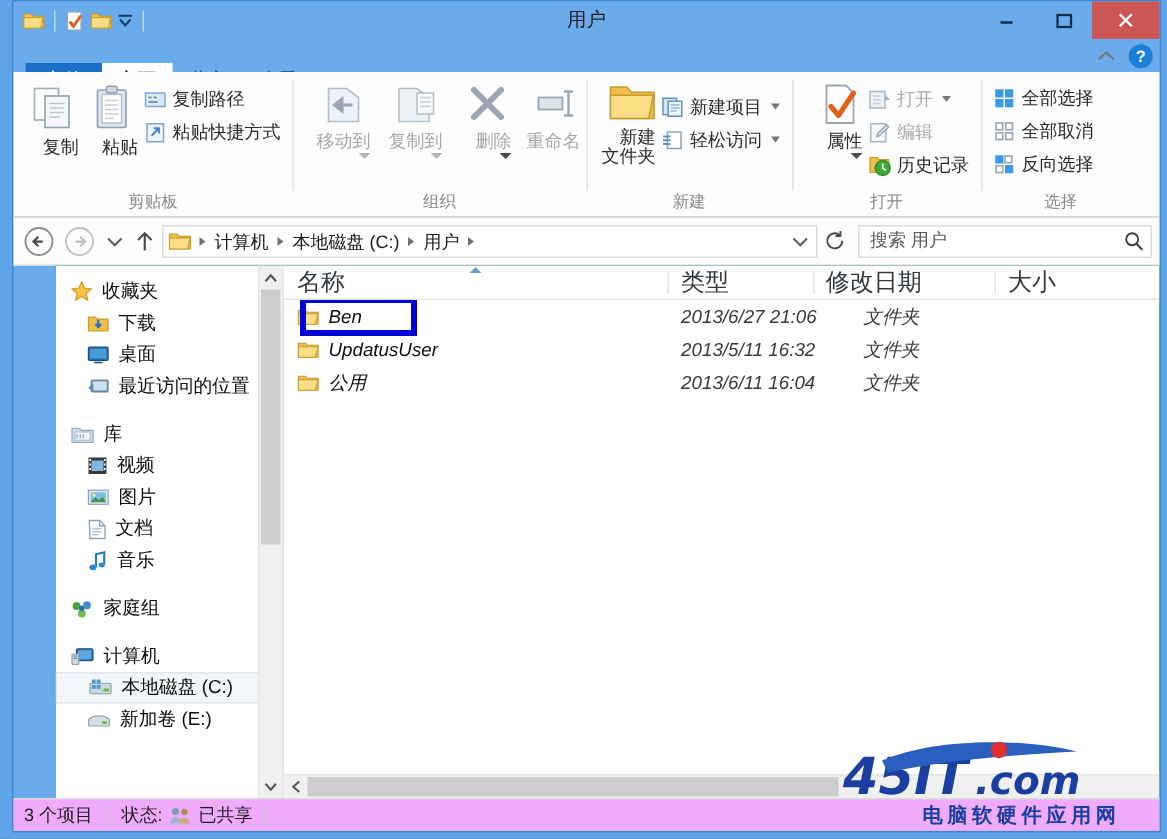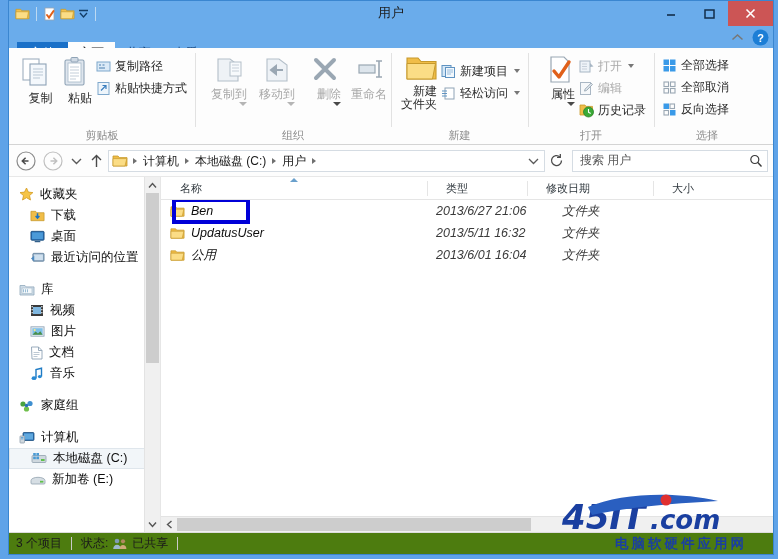--- a/index.html
+++ b/index.html
@@ -121,21 +121,21 @@
   .addr-right { display: flex; align-items: center; gap: 0; }
   .addr-right > div { width: 18px; height: 20px; display: flex; align-items: center; justify-content: center; }
   .searchbox {
     width: 196px; height: 22px; border: 1px solid #d5dce3; background: #fff;
     display: flex; align-items: center; padding: 0 4px 0 7px; margin-left: 4px;
   }
   .searchbox .ph { flex: 1; font-size: 12px; color: #5a5a5a; }
 
   
   .body {
-    flex: 1; display: flex; background: #0f766e; overflow: hidden; position: relative;
+    flex: 1; display: flex; background: #0f766e; overflow: hidden; position: relative; margin-left: 28px;
   }
 
   
   .navpane {
     width: 152px; flex: none; background: #fff; position: relative; overflow: hidden;
     border-right: 1px solid #e6e6e6;
   }
   .navlist { padding-top: 7px; }
   .nav-item {
     display: flex; align-items: center; gap: 6px; height: 21px; font-size: 12.5px;
@@ -151,21 +151,21 @@
   .sc-arrow { height: 16px; display: flex; align-items: center; justify-content: center; background: #f0f0f0; }
   .sc-thumb { position: absolute; left: 1px; right: 1px; top: 16px; height: 170px; background: #cdcdcd; }
 
   
   .filepane { flex: 1; display: flex; flex-direction: column; overflow: hidden; background: #fff; position: relative; }
   .colhead {
     height: 23px; display: flex; align-items: center; border-bottom: 1px solid #e5e5e5;
     background: #fff; flex: none; position: relative;
   }
   .col {
-    font-size: 11px; color: #31393f; padding-left: 19px; height: 23px; line-height: 23px;
+    font-size: 16px; color: #31393f; padding-left: 9px; height: 23px; line-height: 23px;
     position: relative;
   }
   .col + .col::before { content: ""; position: absolute; left: 0; top: 4px; bottom: 4px; width: 1px; background: #e5e5e5; }
   .col.sorted::after {
     content: ""; position: absolute; left: 50%; top: 1px; margin-left: -4px;
     width: 0; height: 0; border-left: 4px solid transparent; border-right: 4px solid transparent;
     border-bottom: 4px solid #6aa0cc;
   }
   .rows { flex: 1; overflow: hidden; position: relative; }
   .row {
@@ -180,21 +180,21 @@
   .hs-arrow { width: 16px; height: 16px; display: flex; align-items: center; justify-content: center; }
   .hs-thumb { position: absolute; left: 16px; top: 1px; bottom: 1px; width: 354px; background: #cdcdcd; }
 
   
   .annot {
     position: absolute; border: 4px solid #0000d8; pointer-events: none;
   }
 
   
   .statusbar {
-    height: 22px; flex: none; background: #4d7c0f; border-top: 1px solid #dcdcdc;
+    height: 22px; flex: none; background: #f0abfc; border-top: 1px solid #dcdcdc;
     display: flex; align-items: center; padding-left: 7px; gap: 0; font-size: 12px; color: #1b1b1b;
   }
   .st-sep { width: 1px; height: 13px; background: #c9c9c9; margin: 0 9px; }
   .st-item { display: flex; align-items: center; gap: 4px; }
 
   
   .watermark {
     position: absolute; right: 4px; bottom: 6px; width: 216px; height: 66px;
     pointer-events: none; z-index: 50;
   }
@@ -336,38 +336,38 @@
           </div>
         </div>
         <div class="rgroup-label">剪贴板</div>
       </div>
 
       <div class="rgroup" style="width:196px">
         <div class="rgroup-body">
           <div class="big-btn dis" style="width:48px">
             <span class="ico">
               <svg width="34" height="30" viewBox="0 0 34 30">
+                <path d="M6 4h12l8 6v16H6z" fill="#eef2f6" stroke="#b4bfc9" stroke-width="1.1"></path>
+                <path d="M22 15l-7 0m0-4l-5 4 5 4z" stroke="#9aa7b3" stroke-width="2" fill="#9aa7b3"></path>
+              </svg>
+            </span>
+            <span class="lbl">移动到</span>
+            <span class="caret-under dis"></span>
+          </div>
+          <div class="big-btn dis" style="width:48px">
+            <span class="ico">
+              <svg width="34" height="30" viewBox="0 0 34 30">
                 <path d="M5 4h12l8 6v16H5z" fill="#eef2f6" stroke="#b4bfc9" stroke-width="1.1"></path>
                 <rect x="17" y="7" width="11" height="14" fill="#f7fafc" stroke="#b4bfc9" stroke-width="1"></rect>
                 <g stroke="#c6cfd8" stroke-width="1">
                     <path d="M19 10h7M19 13h7M19 16h7"></path>
                   </g>
               </svg>
             </span>
             <span class="lbl">复制到</span>
-            <span class="caret-under dis"></span>
-          </div>
-          <div class="big-btn dis" style="width:48px">
-            <span class="ico">
-              <svg width="34" height="30" viewBox="0 0 34 30">
-                <path d="M6 4h12l8 6v16H6z" fill="#eef2f6" stroke="#b4bfc9" stroke-width="1.1"></path>
-                <path d="M22 15l-7 0m0-4l-5 4 5 4z" stroke="#9aa7b3" stroke-width="2" fill="#9aa7b3"></path>
-              </svg>
-            </span>
-            <span class="lbl">移动到</span>
             <span class="caret-under dis"></span>
           </div>
           <div class="big-btn dis" style="width:46px">
             <span class="ico">
               <svg width="32" height="30" viewBox="0 0 32 30">
                 <path d="M7 5l18 18M25 5L7 23" stroke="#9aa7b3" stroke-width="4" stroke-linecap="round"></path>
               </svg>
             </span>
             <span class="lbl">删除</span>
             <span class="caret-under"></span>
@@ -804,21 +804,21 @@
           <div class="row">
             <div class="cell" style="width:266px">
               <span class="ico">
                 <svg width="15" height="13" viewBox="0 0 16 13">
                   <path d="M1 1.5h5l1.2 1.4H15V11.5H1z" fill="#f0bd48" stroke="#c79a2c" stroke-width=".8"></path>
                   <path d="M1 4h13.8L13 11.5H1z" fill="#fbdd86" stroke="#c79a2c" stroke-width=".7"></path>
                 </svg>
               </span>
               <span>公用</span>
             </div>
-            <div class="cell date" style="width:126px">2013/6/01 16:04</div>
+            <div class="cell date" style="width:126px">2013/6/11 16:04</div>
             <div class="cell type" style="width:100px">文件夹</div>
             <div class="cell size" style="width:114px"></div>
           </div>
 
           <div class="annot" style="left:11px; top:-2px; width:78px; height:26px;"></div>
         </div>
 
         <div class="hscroll">
           <div class="hs-arrow">
             <svg width="7" height="9" viewBox="0 0 7 9">

